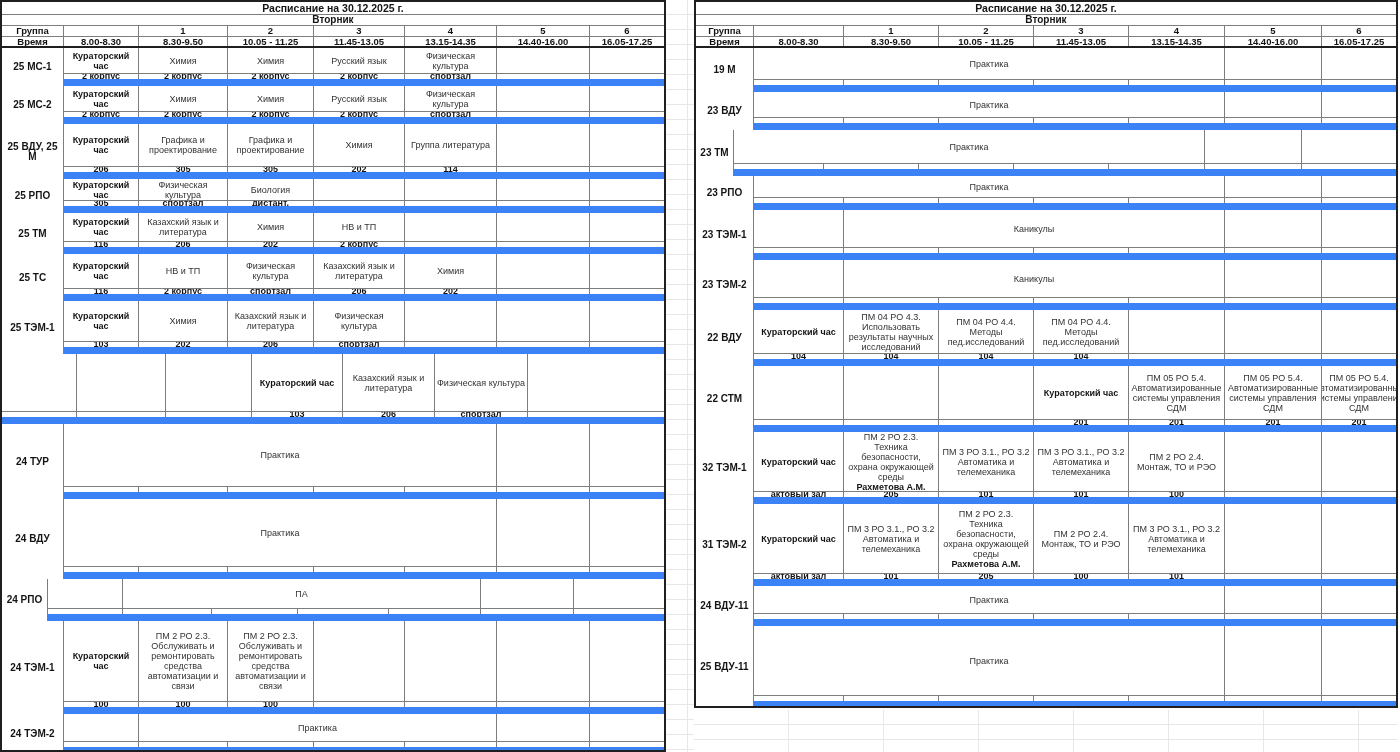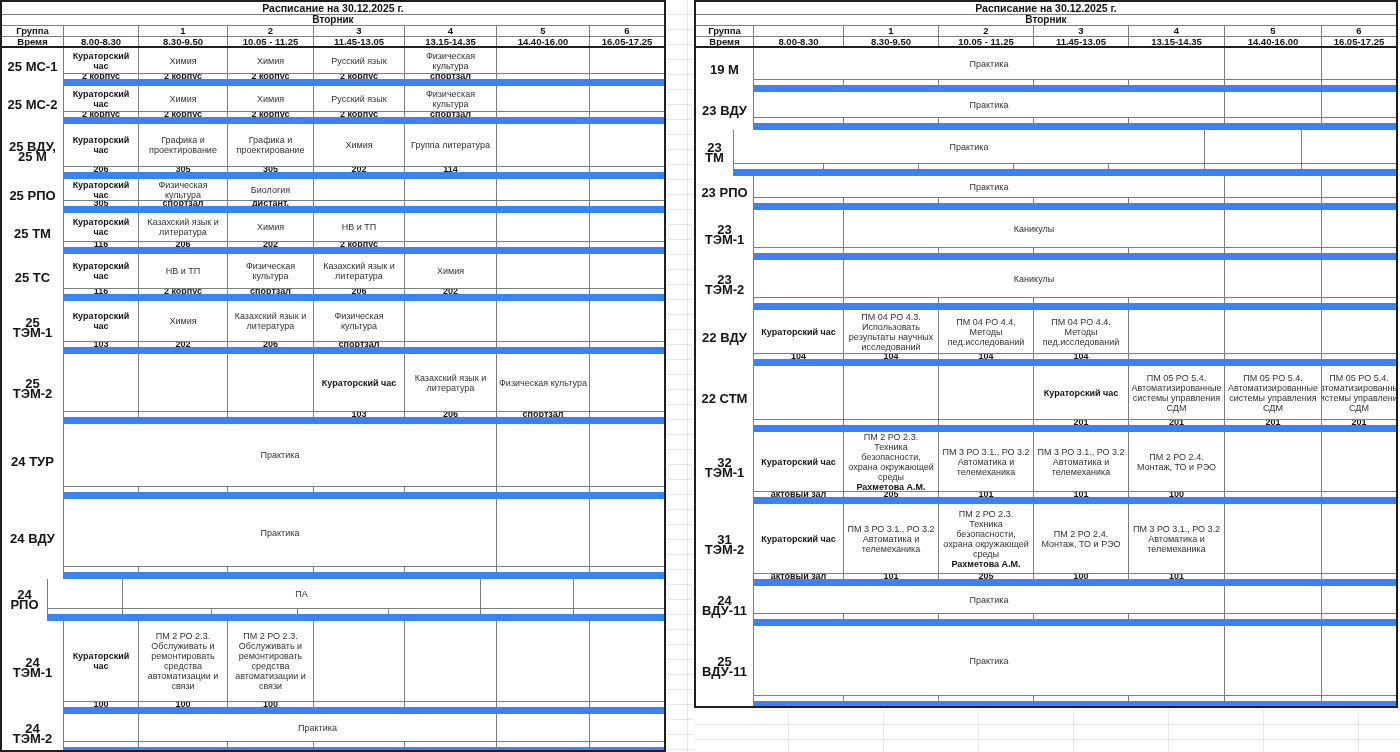--- a/index.html
+++ b/index.html
@@ -22,21 +22,21 @@
   .cell{display:flex;flex-direction:column;align-items:center;justify-content:center;
     text-align:center;padding:0 2px;border-right:1px solid #7d7d7d;overflow:hidden;
     font-size:9px;line-height:10px;height:100%;flex:0 0 auto;min-width:0}
   .cell:last-child{border-right:none}
   .title-row .cell,.day-row .cell{border-right:none}
   .bold{font-weight:bold;color:#141414}
   .title-row .cell{font-size:10.5px;line-height:11px}
   .day-row .cell{font-size:10px;line-height:10px}
   .hdr-row .cell{font-size:9.5px;line-height:10px}
   .block{display:flex;width:100%;flex:0 0 auto}
-  .gcell{font-size:13px;line-height:10px;height:auto}
+  .gcell{font-size:10px;line-height:10px;height:auto}
   .bcol{display:flex;flex-direction:column;flex:1 1 auto;min-width:0}
   .mrow{display:flex;width:100%;border-bottom:1px solid #7d7d7d;flex:0 0 auto}
   .rrow{display:flex;width:100%;height:12px;border-bottom:7px solid #3b82f6;flex:0 0 auto}
   .rrow .cell{font-size:9px;line-height:9px}
   .subtext{font-weight:bold;color:#141414}
 </style>
 </head>
 <body>
 
 <div id="stage">
@@ -322,21 +322,20 @@
             <div class="cell bold" style="width: 89px;">202</div>
             <div class="cell bold" style="width: 86px;">206</div>
             <div class="cell bold" style="width: 91px;">спортзал</div>
             <div class="cell bold" style="width: 92px;"></div>
             <div class="cell bold" style="width: 93px;"></div>
             <div class="cell bold" style="flex: 1 1 auto;"></div>
           </div>
         </div>
       </div>
       <div class="block">
-        <div class="cell bold gcell" style="width: 62px;">25 ТЭМ-2</div>
         <div class="bcol">
           <div class="mrow" style="height: 58px;">
             <div class="cell" style="width: 75px;">
               <div></div>
             </div>
             <div class="cell" style="width: 89px;">
               <div></div>
             </div>
             <div class="cell" style="width: 86px;">
               <div></div>

